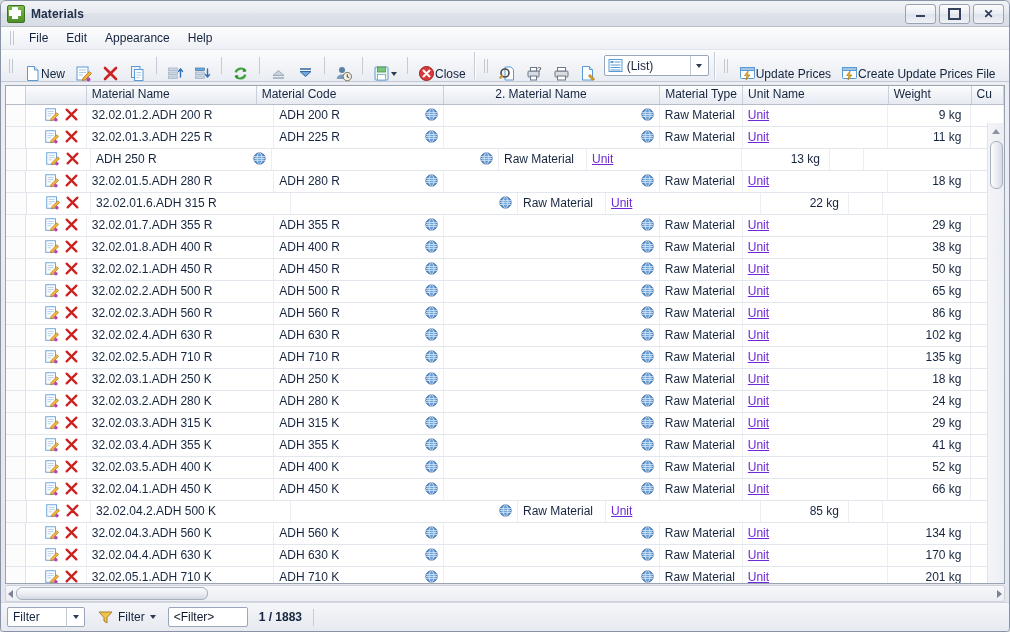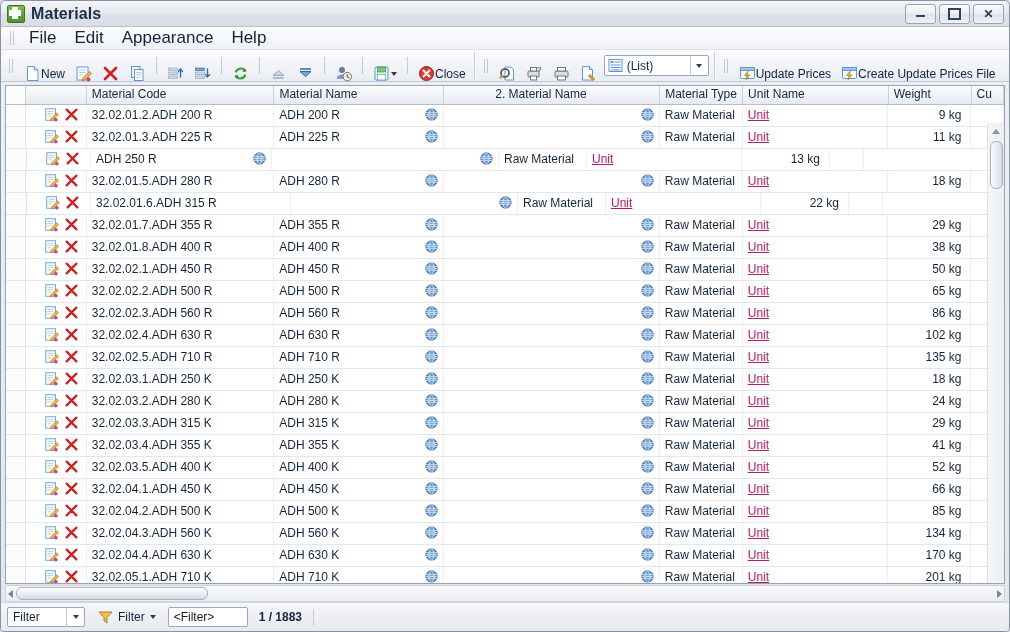--- a/index.html
+++ b/index.html
@@ -41,21 +41,21 @@
   .app-icon::before, .app-icon::after {
     content: ""; position: absolute; background: #ffffff;
   }
   .app-icon::before { left: 6px; top: 1px; width: 2px; height: 12px;
     box-shadow: 2px 0 0 #fff, -2px 0 0 #fff; }
   .app-icon::after {
     left: 1px; top: 6px; width: 12px; height: 2px;
     box-shadow: 0 2px 0 #fff, 0 -2px 0 #fff;
   }
   .title-text {
-    font-size: 16px; font-weight: bold; color: #20304a;
+    font-size: 12px; font-weight: bold; color: #20304a;
     letter-spacing: .1px;
   }
   .win-buttons { margin-left: auto; display: flex; gap: 3px; padding-right: 2px; }
   .win-btn {
     width: 29px; height: 18px;
     background: linear-gradient(180deg,#fbfcfd 0%,#eaedf3 50%,#dfe3ea 51%,#eef1f6 100%);
     border: 1px solid #9aa3b2; border-radius: 3px;
     display: flex; align-items: center; justify-content: center;
     color: #2b3a55; font-size: 11px; line-height: 1;
   }
@@ -74,21 +74,21 @@
   .grip {
     width: 7px; height: 14px; margin: 0 4px; flex: none;
     background-image: linear-gradient(90deg,#b9c0cc 1px, transparent 1px),
                       linear-gradient(90deg,#b9c0cc 1px, transparent 1px);
     background-size: 3px 100%, 3px 100%;
     background-position: 1px 0, 4px 0;
     background-repeat: no-repeat;
     opacity: .85;
   }
   .menu-item {
-    padding: 2px 9px; font-size: 17px; color: #13233d; border-radius: 2px;
+    padding: 2px 9px; font-size: 12px; color: #13233d; border-radius: 2px;
   }
 
   
   .toolbar {
     height: 31px; min-height: 31px;
     display: flex; align-items: center;
     background: linear-gradient(180deg,#fbfcfd 0%,#f3f5f8 45%,#e9ecf2 100%);
     border-bottom: 1px solid #c3c9d4;
     padding-left: 3px;
   }
@@ -156,21 +156,21 @@
              border-right: 1px solid #eceef3; }
   .c-code  { width: 200px; }
   .c-name  { width: 181px; position: relative; }
   .c-name2 { width: 181px; position: relative; margin-left: 46px; }
   .c-type  { width: 88px; }
   .c-unit  { width: 155px; }
   .c-weight{ width: 88px; text-align: right; padding-right: 9px; }
   .c-cur   { width: 34px; }
 
   .globe-cell-icon { position: absolute; right: 5px; top: 3px; }
-  .unit-link { color: #be185d; text-decoration: underline; text-align: right; }
+  .unit-link { color: #6d28d9; text-decoration: underline; text-align: right; }
 
   
   .vscroll {
     position: absolute; right: 0; top: 18px; bottom: 0; width: 16px;
     background: linear-gradient(90deg,#f4f5f8,#eceef3);
     border-left: 1px solid #dfe2e9;
     display: flex; flex-direction: column; align-items: center;
   }
   .vs-arrow { height: 16px; width: 16px; display:flex; align-items:center; justify-content:center; }
   .vs-thumb {
@@ -468,22 +468,22 @@
           </svg>
       </span>
       <span>Create Update Prices File</span>
     </div>
   </div>
 
   <div class="grid-wrap">
     <div class="grid-head">
       <div class="hc c-sel"></div>
       <div class="hc c-act"></div>
+      <div class="hc c-name">Material Name</div>
       <div class="hc c-code">Material Code</div>
-      <div class="hc c-name">Material Name</div>
       <div class="hc c-name2">2. Material Name</div>
       <div class="hc c-type">Material Type</div>
       <div class="hc c-unit">Unit Name</div>
       <div class="hc c-weight" style="text-align:left;padding-left:5px">Weight</div>
       <div class="hc c-cur">Cu</div>
     </div>
 
     <div class="grid-body">
       <div id="rows-container">
           <div class="row">
@@ -1009,25 +1009,20 @@
                   <rect x="2" y="2" width="11" height="13" fill="#fdfefe" stroke="#5b9bd5"></rect>
                   <path d="M4 5h7M4 7.5h7M4 10h4" stroke="#a9c9e8" stroke-width="1"></path>
                   <path d="M8 13l6.5-6.5 2 2L10 15l-2.6.6z" fill="#f3b33d" stroke="#b07820" stroke-width=".8"></path>
                   <circle cx="13.5" cy="14.5" r="2" fill="#c03fb0"></circle>
                 </svg></span>
               <span><svg width="15" height="15" viewBox="0 0 17 17">
                   <path d="M3 3l11 11M14 3L3 14" stroke="#cc2222" stroke-width="2.6" stroke-linecap="round"></path>
                 </svg></span>
             </div>
             <div class="cell c-code">32.02.04.2.ADH 500 K</div>
-            <div class="cell c-name"><span>ADH 500 K</span><span class="globe-cell-icon"><svg width="13" height="13" viewBox="0 0 13 13">
-                  <circle cx="6.5" cy="6.5" r="5.6" fill="#6b9fd4" stroke="#2f5f9e"></circle>
-                  <ellipse cx="6.5" cy="6.5" rx="2.4" ry="5.6" fill="none" stroke="#d9e8f7" stroke-width=".8"></ellipse>
-                  <path d="M1 4.6h11M1 8.4h11M.9 6.5h11.2" stroke="#d9e8f7" stroke-width=".8"></path>
-                </svg></span></div>
             <div class="cell c-name2"><span></span><span class="globe-cell-icon"><svg width="13" height="13" viewBox="0 0 13 13">
                   <circle cx="6.5" cy="6.5" r="5.6" fill="#6b9fd4" stroke="#2f5f9e"></circle>
                   <ellipse cx="6.5" cy="6.5" rx="2.4" ry="5.6" fill="none" stroke="#d9e8f7" stroke-width=".8"></ellipse>
                   <path d="M1 4.6h11M1 8.4h11M.9 6.5h11.2" stroke="#d9e8f7" stroke-width=".8"></path>
                 </svg></span></div>
             <div class="cell c-type">Raw Material</div>
             <div class="cell c-unit"><span class="unit-link">Unit</span></div>
             <div class="cell c-weight">85 kg</div>
             <div class="cell c-cur"></div>
           </div>

